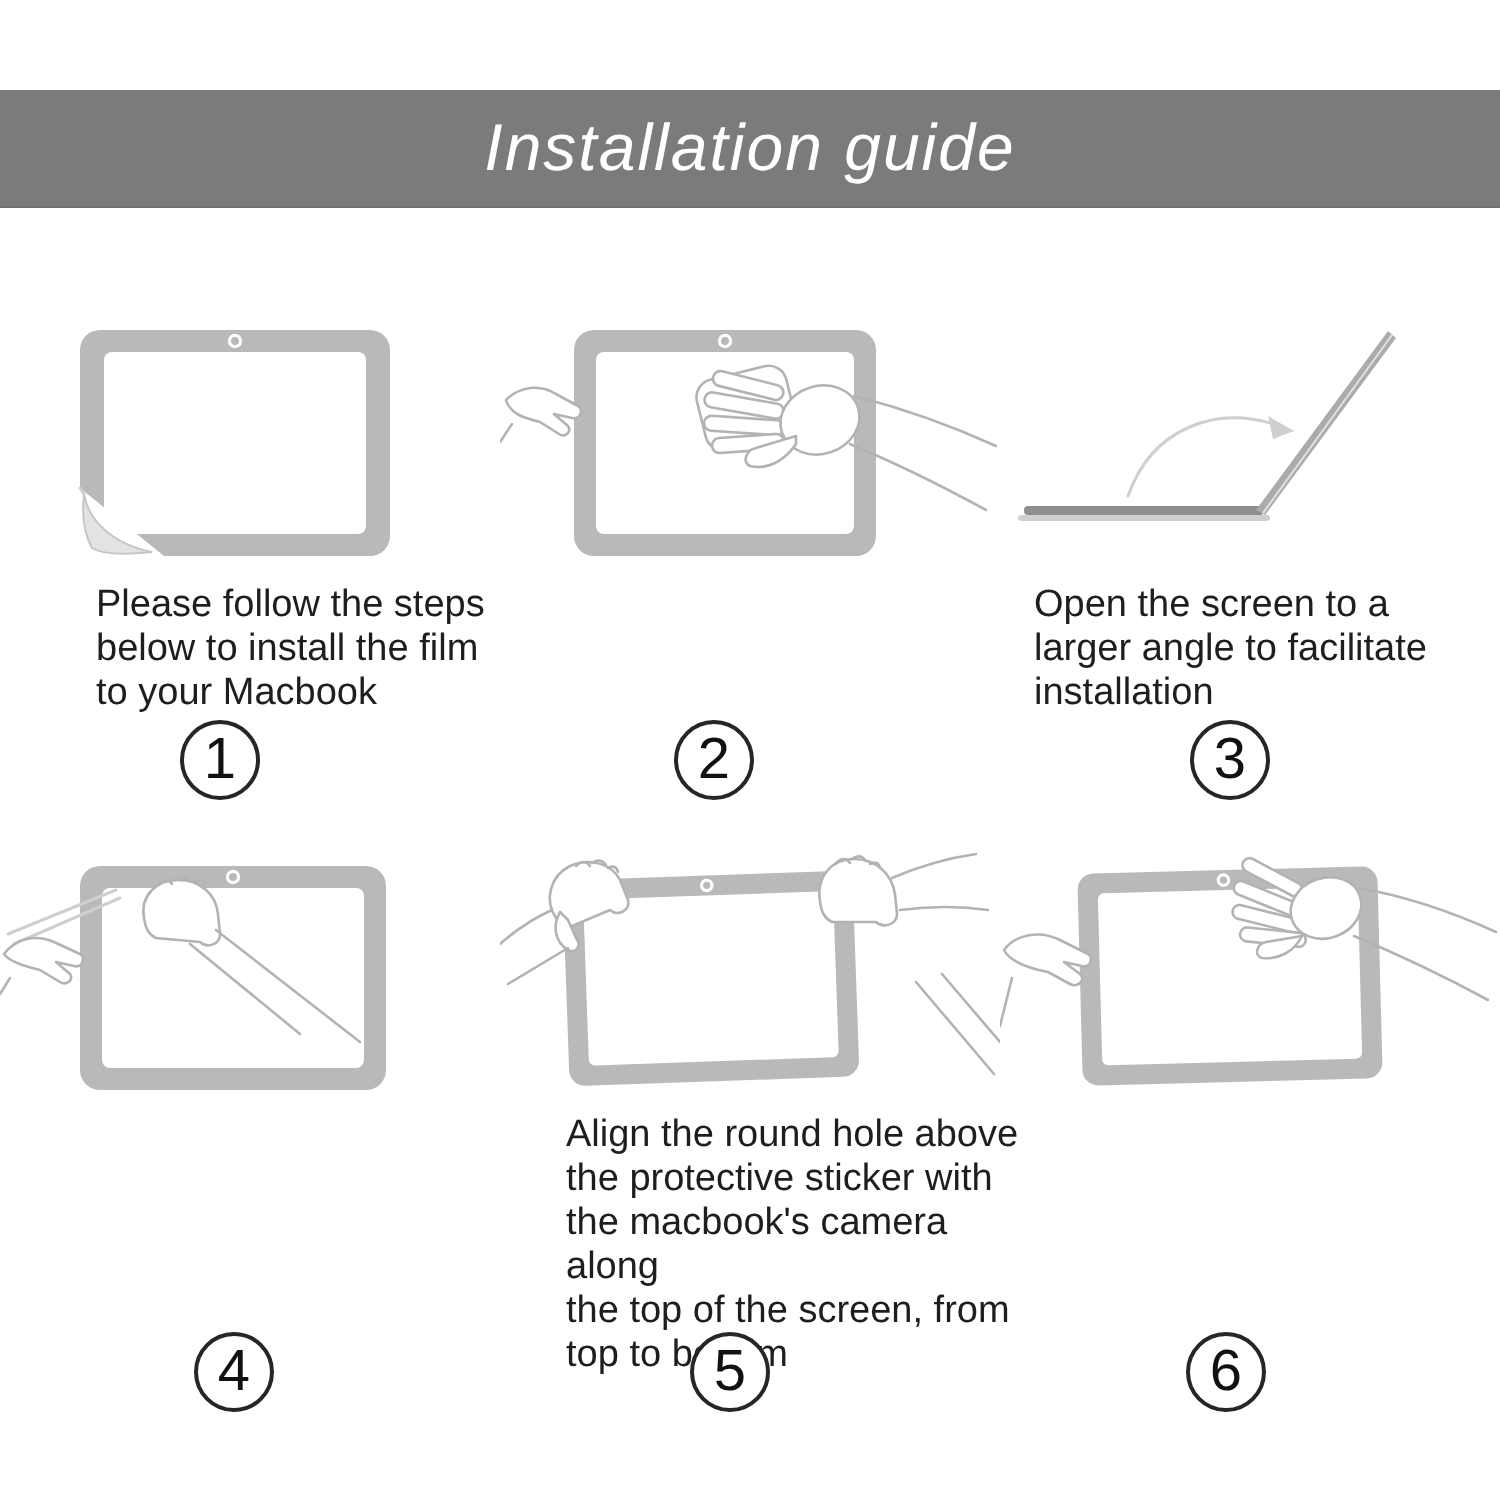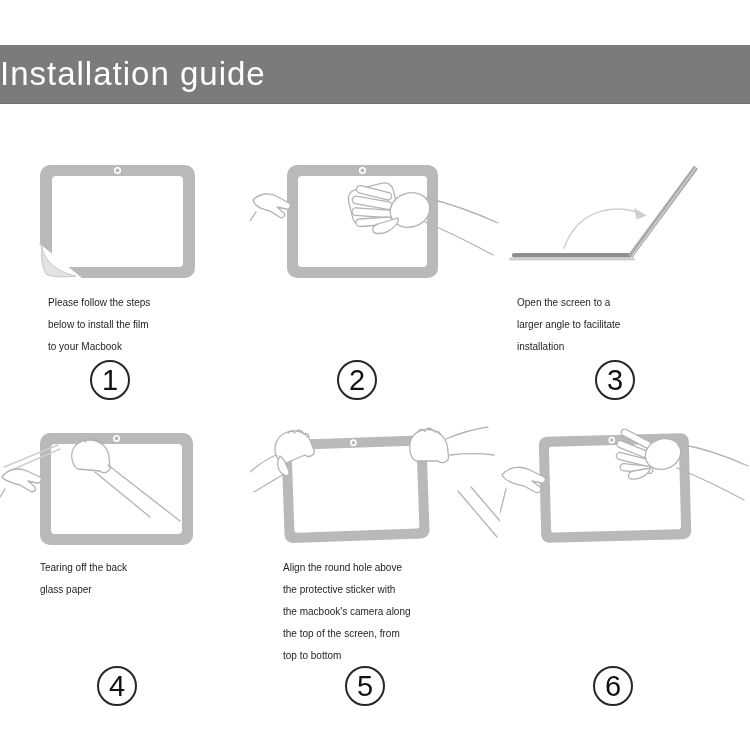--- a/index.html
+++ b/index.html
@@ -4,33 +4,33 @@
 <style>
   html,body{margin:0;padding:0;}
   body{
     width:750px;height:750px;background:#ffffff;overflow:hidden;position:relative;
     font-family:"Liberation Sans", sans-serif;
   }
   
   .header-bar{
     position:absolute;left:0;top:45px;width:750px;height:58px;
     background:#7b7b7b;border-bottom:1px solid #6f6f6f;
-    display:flex;align-items:center;justify-content:flex-start;
+    display:flex;align-items:center;justify-content:center;font-style:italic;
   }
   .header-bar h1{
     margin:0;color:#ffffff;font-size:33px;font-weight:400;letter-spacing:1px;
   }
   
   .cell{position:absolute;width:250px;height:265px;}
   .r1{top:160px;} .r2{top:425px;}
   .c1{left:0;} .c2{left:250px;} .c3{left:500px;}
   .illu{position:absolute;left:0;top:0;width:250px;height:130px;}
   .caption{
     position:absolute;top:132px;margin:0;width:228px;
-    font-size:10px;line-height:22px;color:#1e1e1e;white-space:pre-line;
+    font-size:19px;line-height:22px;color:#1e1e1e;white-space:pre-line;
   }
   #r1c1 .caption{left:48px;} #r1c2 .caption{left:37px;} #r1c3 .caption{left:17px;}
   #r2c1 .caption{left:40px;} #r2c2 .caption{left:17px;margin-left:16px;} #r2c3 .caption{left:15px;}
   .badge{
     position:absolute;width:36px;height:36px;border:2px solid #262626;border-radius:50%;
     display:flex;align-items:center;justify-content:center;
     font-size:29px;color:#111;background:#fff;
   }
   .r1 .badge{top:200px;} .r2 .badge{top:241px;}
   #r1c1 .badge{left:90px;} #r1c2 .badge{left:87px;} #r1c3 .badge{left:95px;}
@@ -117,22 +117,20 @@
 
     <path class="skin" d="M2 52 C8 44 18 42 27 46 L40 52 C43 54 41 59 37 58 L28 56 L35 62 C37 65 33 68 30 66 L20 60 C12 58 5 56 2 52 Z"></path>
     <path class="ln" d="M5 64 L0 72"></path>
 
     <path class="skin" d="M72 34 C70 23 78 15 89 15 C100 15 108 22 109 32 L110 42 C110 47 104 49.5 100 46 L78 44 C74 42 72.8 39 72 34 Z"></path>
     <path class="ln" d="M80 17 q3 -4 6 0 M88 15 q3 -4 6 0 M97 16 q3.5 -3 6 1"></path>
 
     <path class="ln" d="M108 40 L180 96"></path>
     <path class="ln" d="M95 47 L150 92"></path>
   </svg>
-  <p class="caption">Tearing off the back
-glass paper</p>
   <span class="badge">4</span>
 </div>
 
 <div class="cell r2 c2" id="r2c2">
   <svg class="illu" viewBox="0 0 250 130">
     <g transform="rotate(-2 125 64)">
       <rect class="frame" x="33" y="12" width="145" height="103" rx="8"></rect>
       <rect class="screen" x="43" y="22" width="125" height="83" rx="3"></rect>
       <circle class="cam" cx="105" cy="17" r="2.6"></circle>
     </g>

